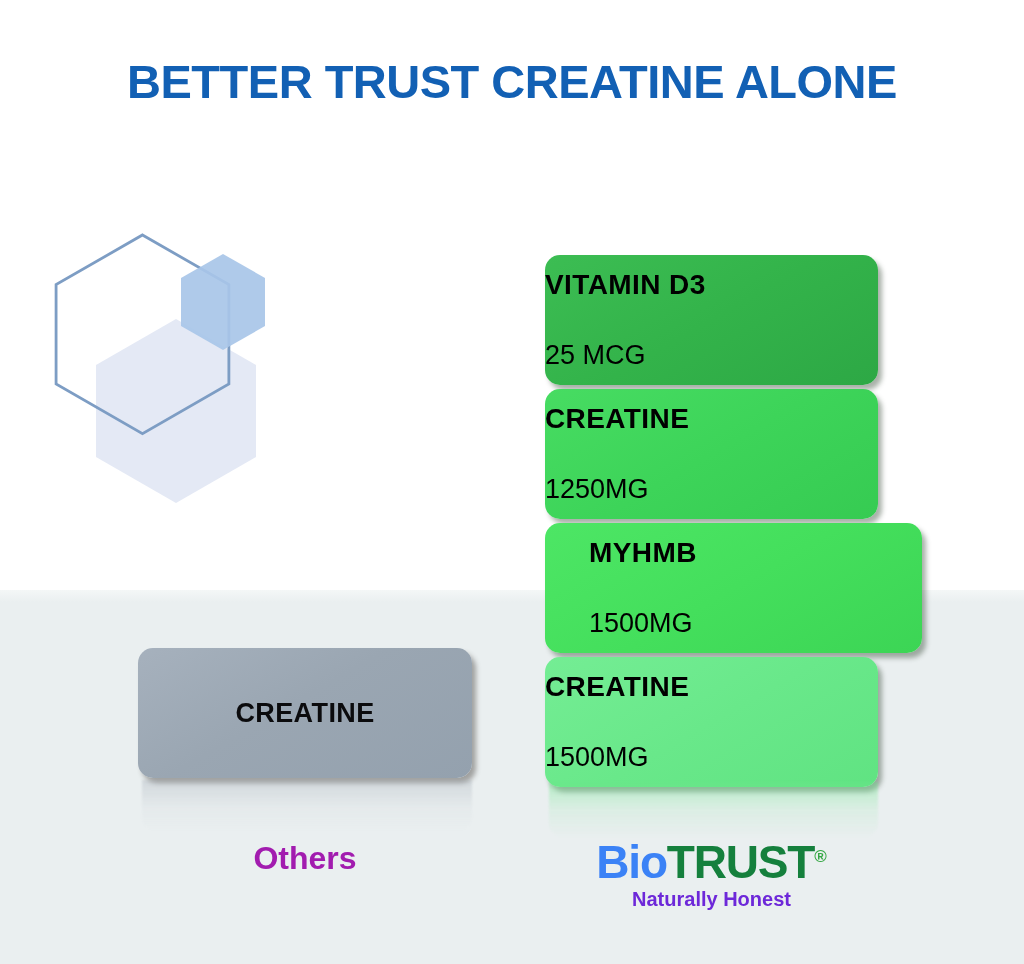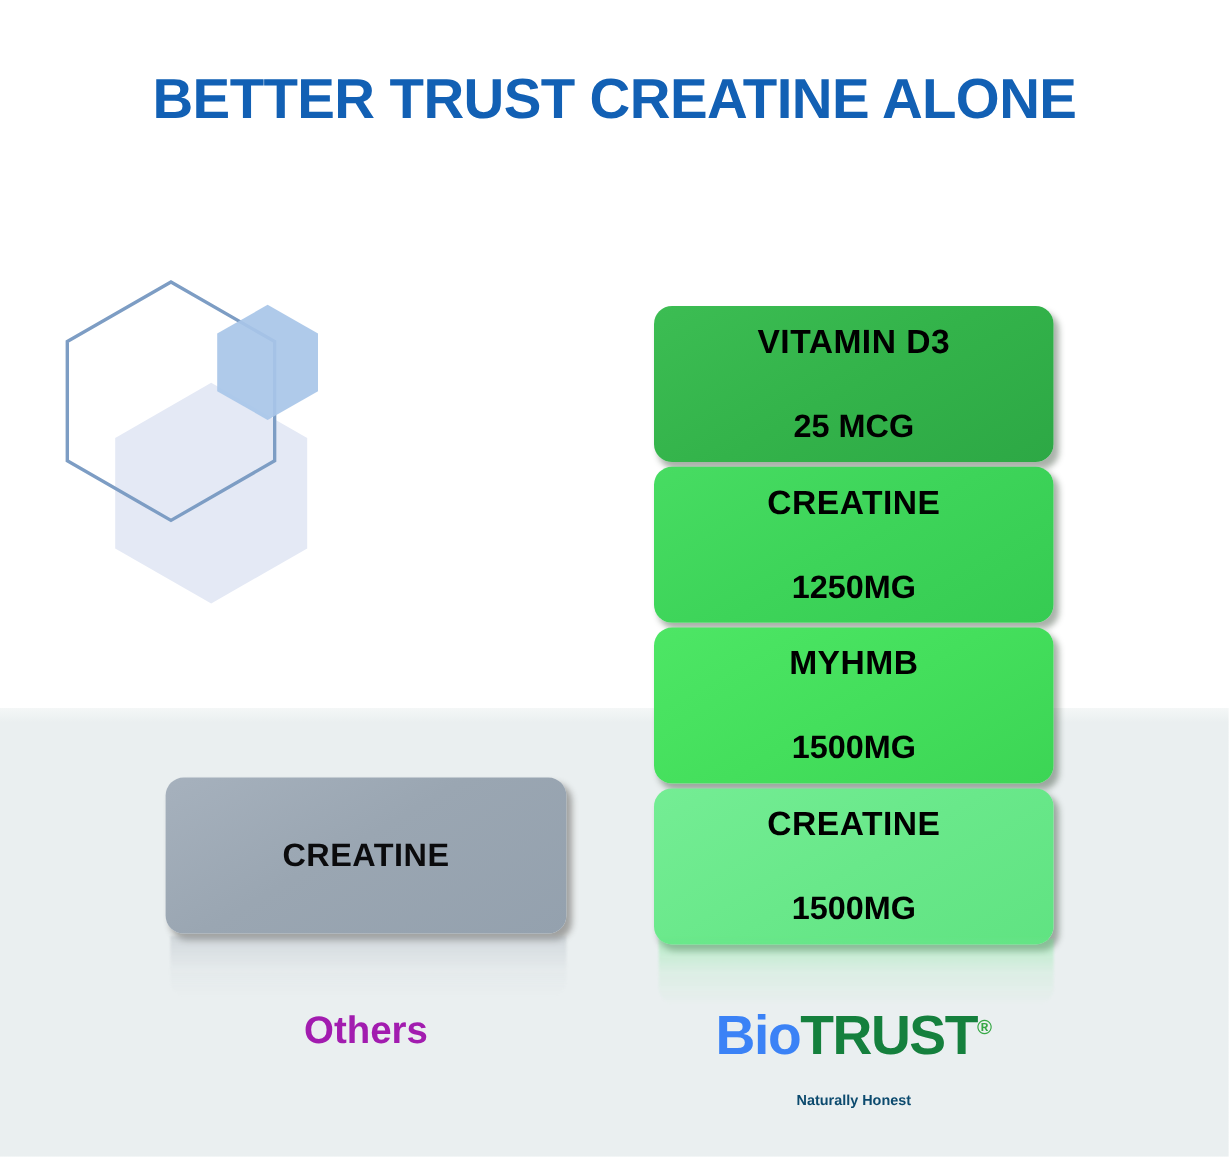--- a/index.html
+++ b/index.html
@@ -112,33 +112,33 @@
   }
   .green-box {
     position: relative;
     width: 333px;
     height: 130px;
     border-radius: 15px;
     margin-bottom: 4px;
     box-shadow: 4px 5px 5px rgba(40,60,40,0.40);
     display: flex;
     flex-direction: column;
-    align-items: center;
+    align-items: flex-start;
     justify-content: center;
   }
   .green-box .name {
     color: #000000;
     font-weight: bold;
     font-size: 28px;
     letter-spacing: 0.4px;
     line-height: 34px;
   }
   .green-box .dose {
     color: #000000;
-    font-weight: bold;
+    font-weight: normal;
     font-size: 27px;
     line-height: 34px;
     margin-top: 36px;
   }
   .green-reflection {
     position: absolute;
     left: 549px;
     top: 782px;
     width: 329px;
     height: 56px;
@@ -165,25 +165,25 @@
   .logo-bio { color: #3b82f6; text-align: right; }
   .logo-trust { color: #15803d; }
   .logo-reg {
     color: #36a845;
     font-size: 17px;
     vertical-align: super;
     font-weight: bold;
     letter-spacing: 0;
   }
   .logo-tag {
-    color: #0c4a6e;
-    font-size: 12px;
+    color: #6d28d9;
+    font-size: 20px;
     font-weight: bold;
     line-height: 22px;
-    margin-top: 19px;
+    margin-top: 1px;
   }
 </style>
 </head>
 <body>
 
 <div class="stage">
 
   <div class="bg-top"></div>
   <div class="bg-bottom"></div>
 
@@ -210,21 +210,21 @@
     <div class="green-box" style="background:linear-gradient(150deg,#3cbd53 0%,#33b34a 50%,#2da845 100%);">
       <span class="name">VITAMIN D3</span>
       <span class="dose">25 MCG</span>
     </div>
 
     <div class="green-box" style="background:linear-gradient(150deg,#47dc62 0%,#3dd459 50%,#36cb52 100%);">
       <span class="name">CREATINE</span>
       <span class="dose">1250MG</span>
     </div>
 
-    <div class="green-box" style="background:linear-gradient(150deg,#4de665 0%,#44df5c 50%,#3cd555 100%);">
+    <div class="green-box" style="background:linear-gradient(150deg,#4de665 0%,#44df5c 50%,#3cd555 100%);padding-left:44px;">
       <span class="name">MYHMB</span>
       <span class="dose">1500MG</span>
     </div>
 
     <div class="green-box" style="background:linear-gradient(150deg,#74ed94 0%,#69e88a 50%,#60e382 100%);">
       <span class="name">CREATINE</span>
       <span class="dose">1500MG</span>
     </div>
 
   </div>

